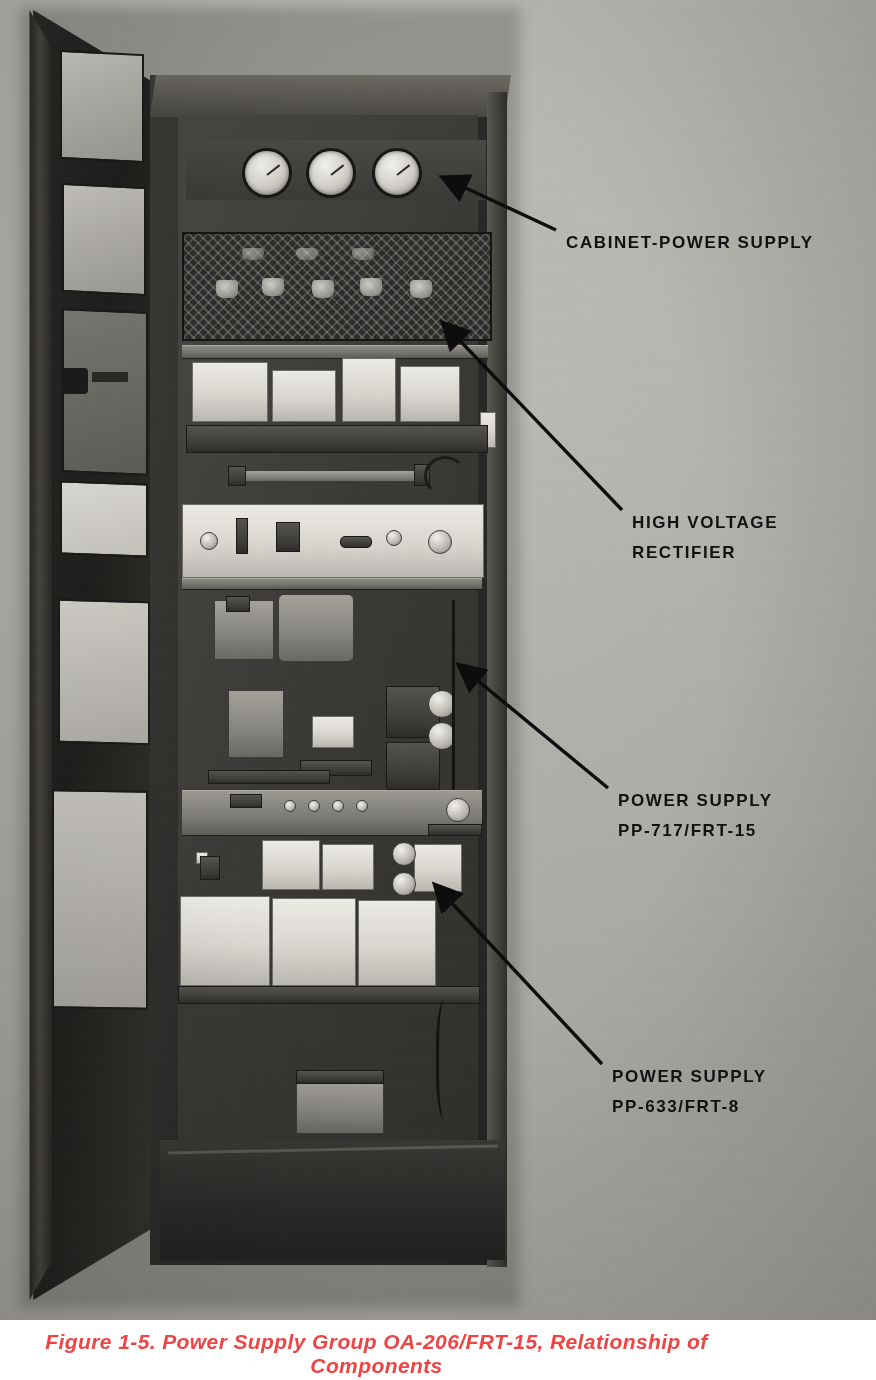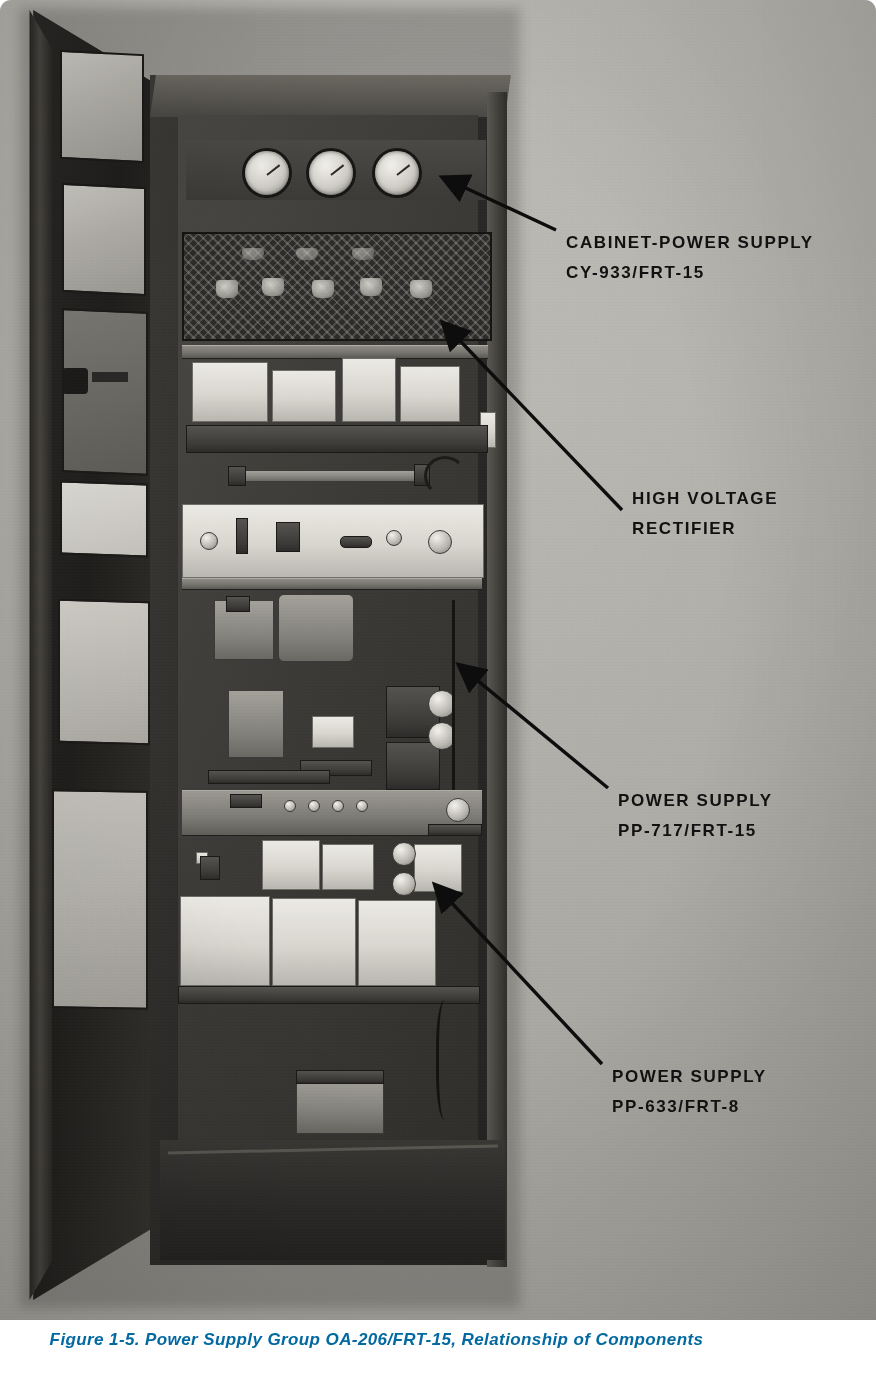--- a/index.html
+++ b/index.html
@@ -9,21 +9,20 @@
   }
   body {
     font-family: "Liberation Sans", sans-serif;
   }
   #page {
     position: relative;
     width: 876px;
     height: 1380px;
     overflow: hidden;
     background: #ffffff;
-    border-radius: 11px;
   }
 
   
   .photo {
     position: absolute;
     left: 0;
     top: 0;
     width: 876px;
     height: 1320px;
     background:
@@ -242,23 +241,23 @@
   
   .caption {
     position: absolute;
     left: 0;
     top: 1330px;
     width: 753px;
     text-align: center;
     font-family: "Liberation Sans", sans-serif;
     font-style: italic;
     font-weight: bold;
-    font-size: 17px;
+    font-size: 21px;
     letter-spacing: .4px;
-    color: #0369a1;
+    color: #ef4444;
   }
 </style>
 </head>
 <body>
 
 <div id="page">
 
   <div class="photo">
 
     <div class="cab-shadow"></div>
@@ -371,24 +370,23 @@
         </marker>
       </defs>
       <line x1="556" y1="230" x2="444" y2="178" stroke="#0d0d0d" stroke-width="3.4" marker-end="url(#ah)"></line>
       <line x1="622" y1="510" x2="444" y2="324" stroke="#0d0d0d" stroke-width="3.4" marker-end="url(#ah)"></line>
       <line x1="608" y1="788" x2="460" y2="666" stroke="#0d0d0d" stroke-width="3.4" marker-end="url(#ah)"></line>
       <line x1="602" y1="1064" x2="436" y2="886" stroke="#0d0d0d" stroke-width="3.4" marker-end="url(#ah)"></line>
     </svg>
 
     <div class="callout" style="left:566px; top:228px;">
       <span class="l1">CABINET-POWER SUPPLY</span>
-      <span class="l2">CY-933/FRT-15</span>
-    </div>
-
-    <div class="callout" style="left:632px; top:484px;">
+    </div>
+
+    <div class="callout" style="left:632px; top:508px;">
       <span class="l1">HIGH VOLTAGE</span>
       <span class="l2">RECTIFIER</span>
     </div>
 
     <div class="callout" style="left:618px; top:786px;">
       <span class="l1">POWER SUPPLY</span>
       <span class="l2">PP-717/FRT-15</span>
     </div>
 
     <div class="callout" style="left:612px; top:1062px;">

